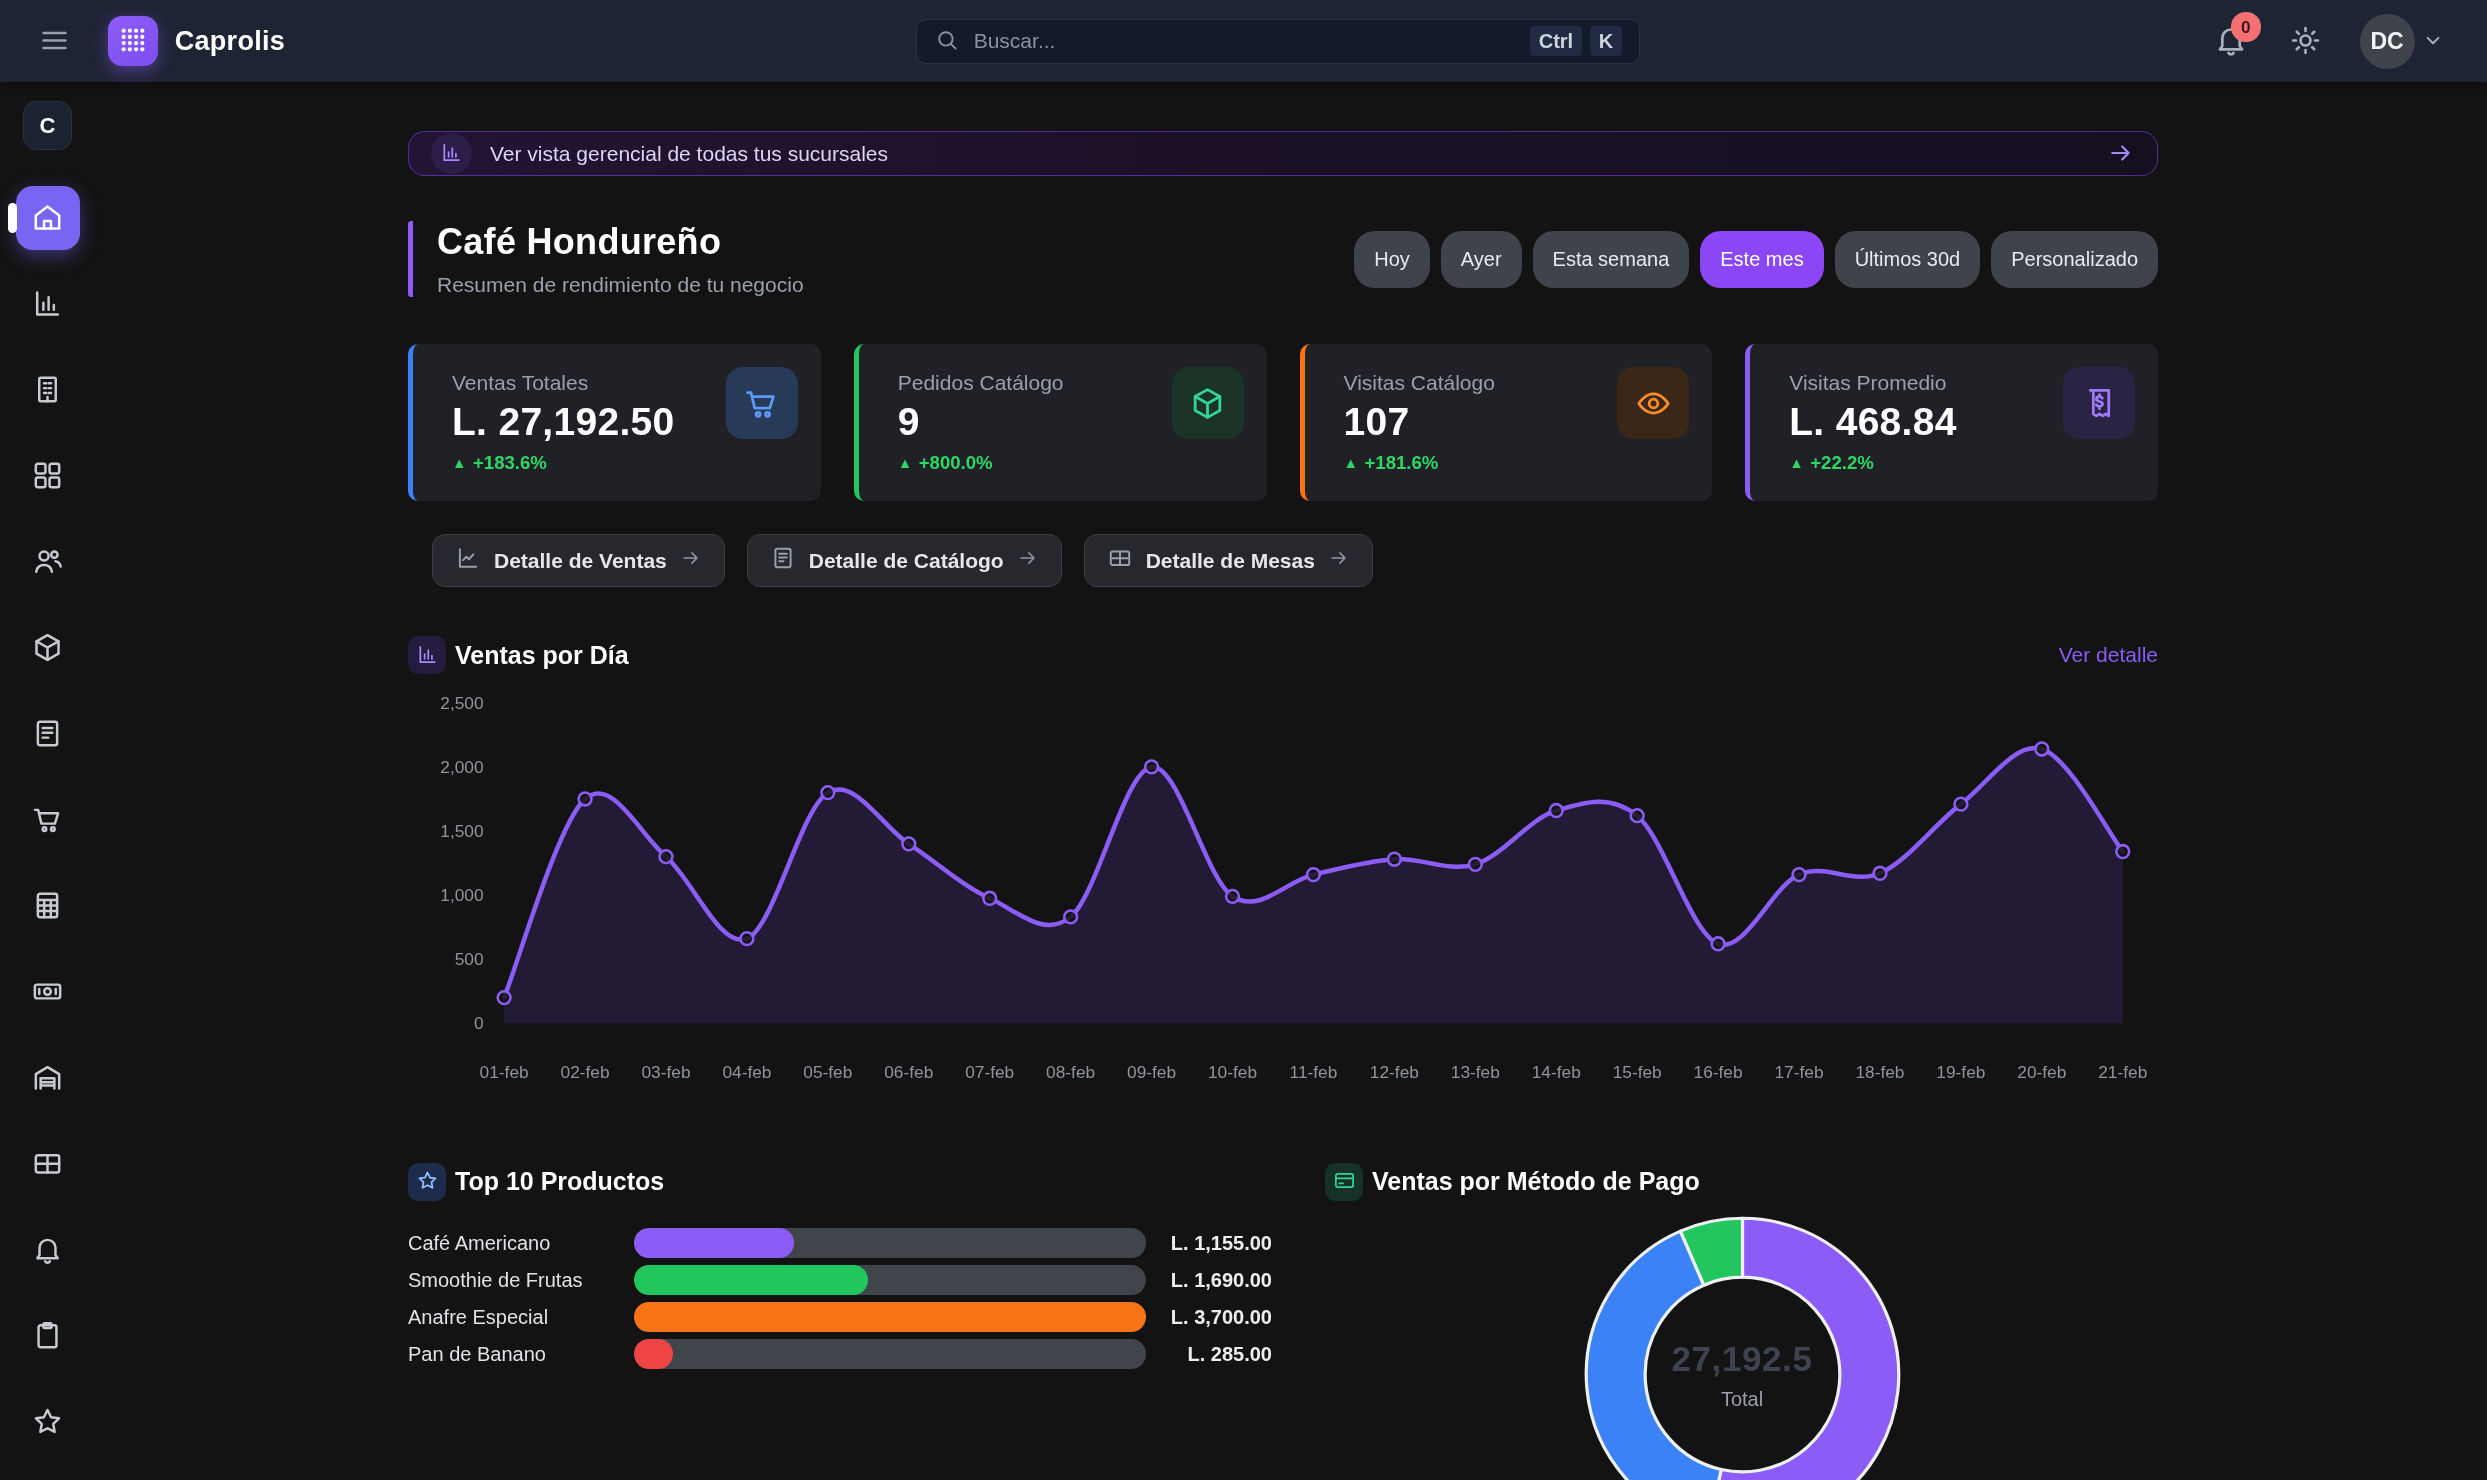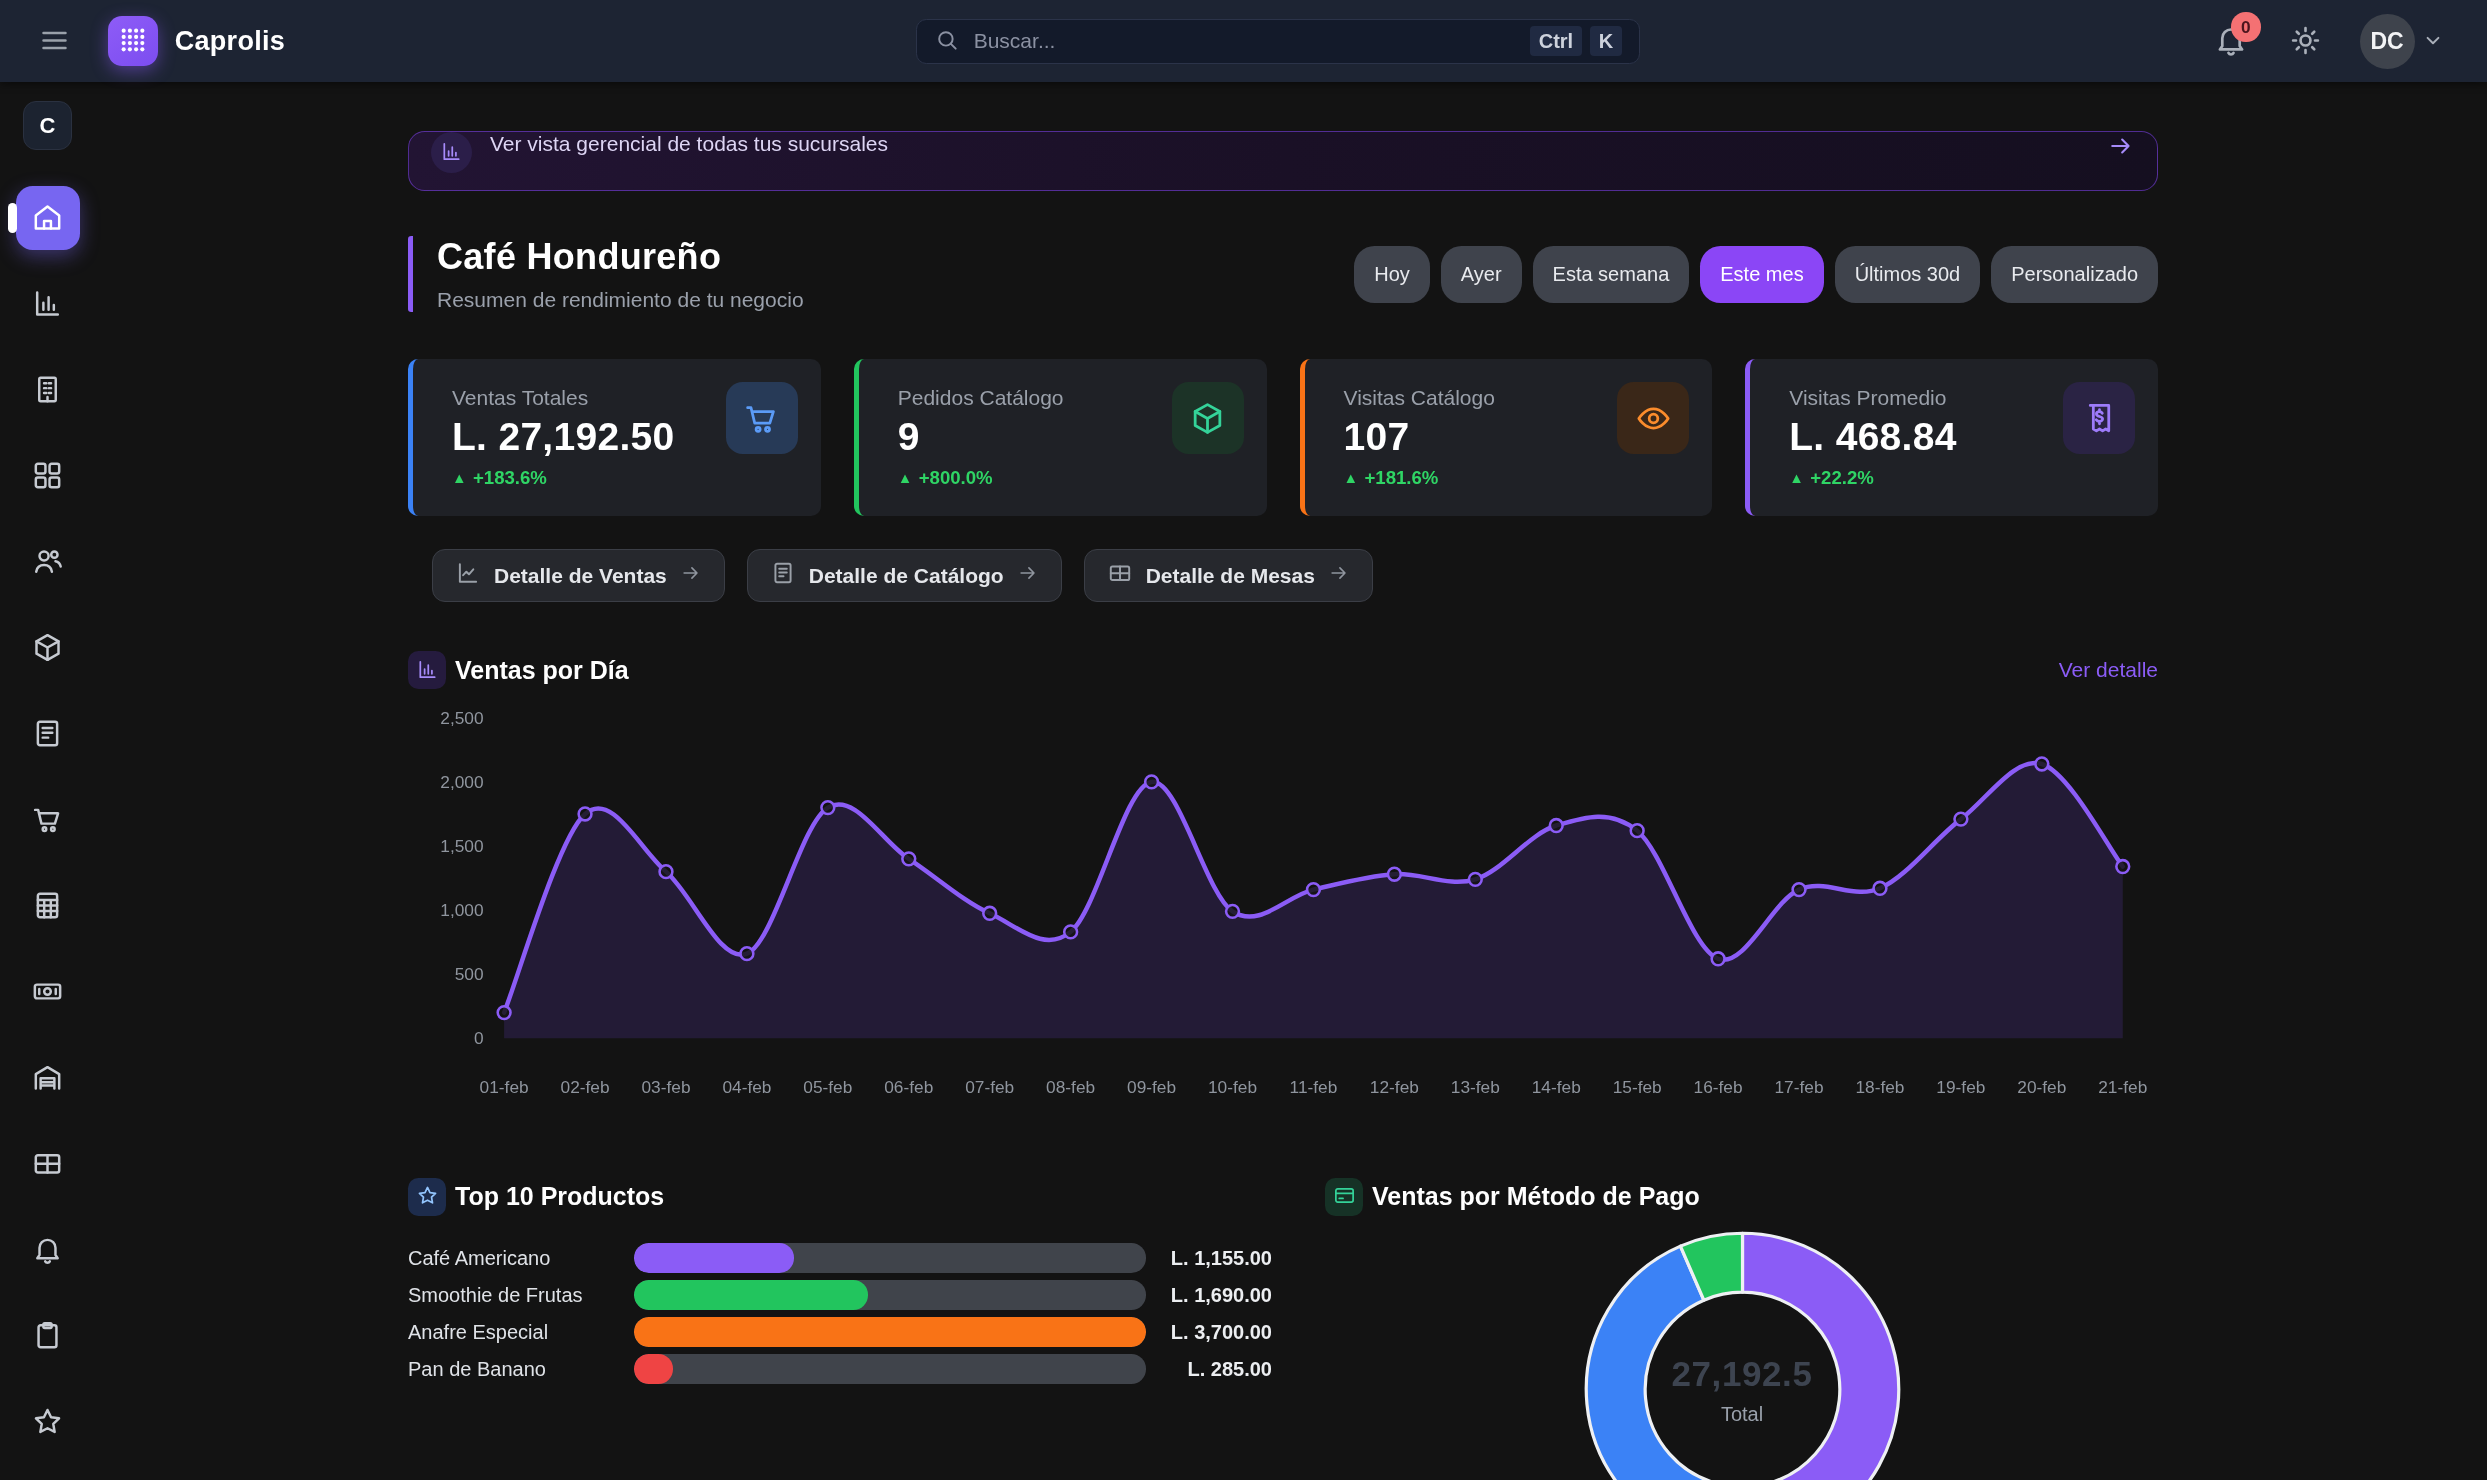--- a/index.html
+++ b/index.html
@@ -80,24 +80,24 @@
   .side-item.active { background:#7766f1; box-shadow:0 6.4px 19px rgba(119,102,241,.4); }
   .side-item.active .indicator {
     position:absolute; left:-7.7px; top:17.3px; width:9.6px; height:29.5px;
     border-radius:5.1px; background:#ffffff;
   }
 
   
   .main { position:absolute; left:408px; top:82px; width:1750px; }
 
   .banner {
-    margin-top:49px; height:60px; border-radius:16.7px;
+    margin-top:49px; height:45px; border-radius:16.7px;
     background:linear-gradient(90deg,#221433 0%,#1a1026 50%,#150f20 100%);
     border:1.3px solid rgba(130,70,240,.55);
-    display:flex; padding:0 22px; cursor:pointer;
+    display:flex; align-items:center; padding:0 22px; cursor:pointer;
   }
   .banner-icon {
     width:41px; height:41px; border-radius:50%;
     background:#2b1e49; display:flex; align-items:center; justify-content:center;
   }
   .banner-text { margin-left:18px; font-size:21px; color:#ddd5f4; }
   .banner-arrow { margin-left:auto; display:flex; }
 
   .header-row { margin-top:45px; display:flex; align-items:center; }
   .title-block { border-left:5.1px solid #8b5cf6; border-radius:3.2px; padding-left:24px; }

